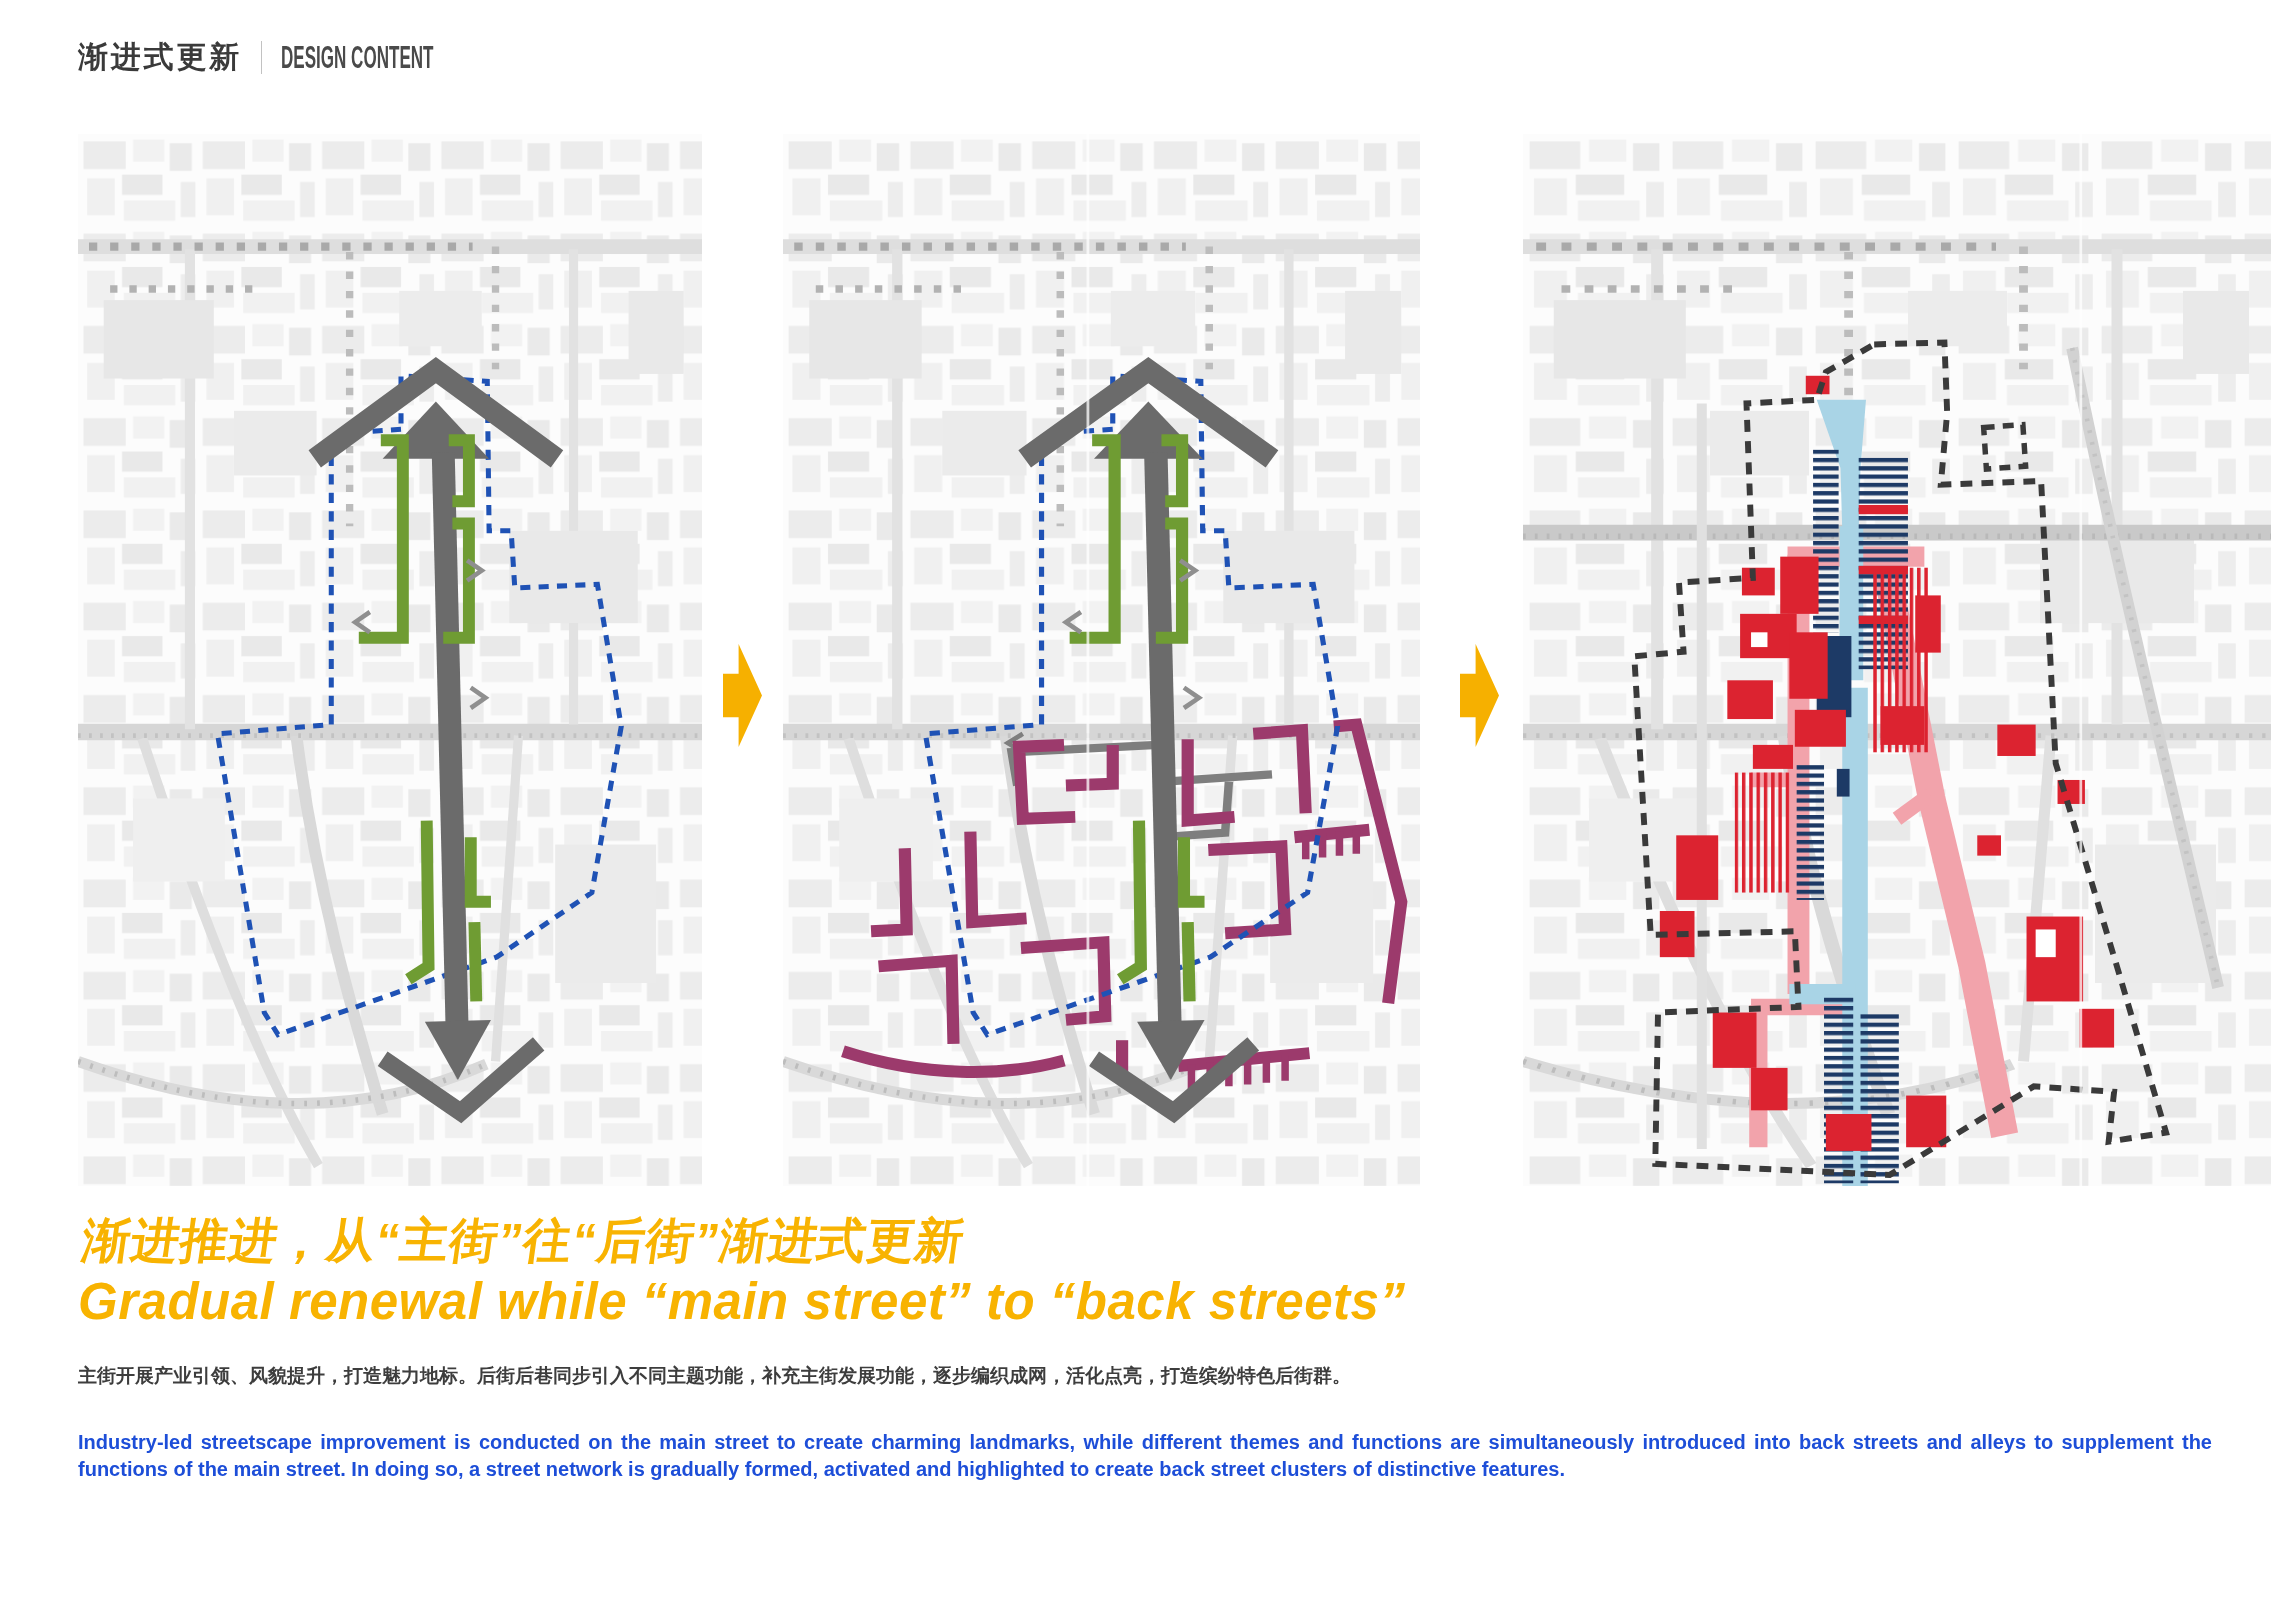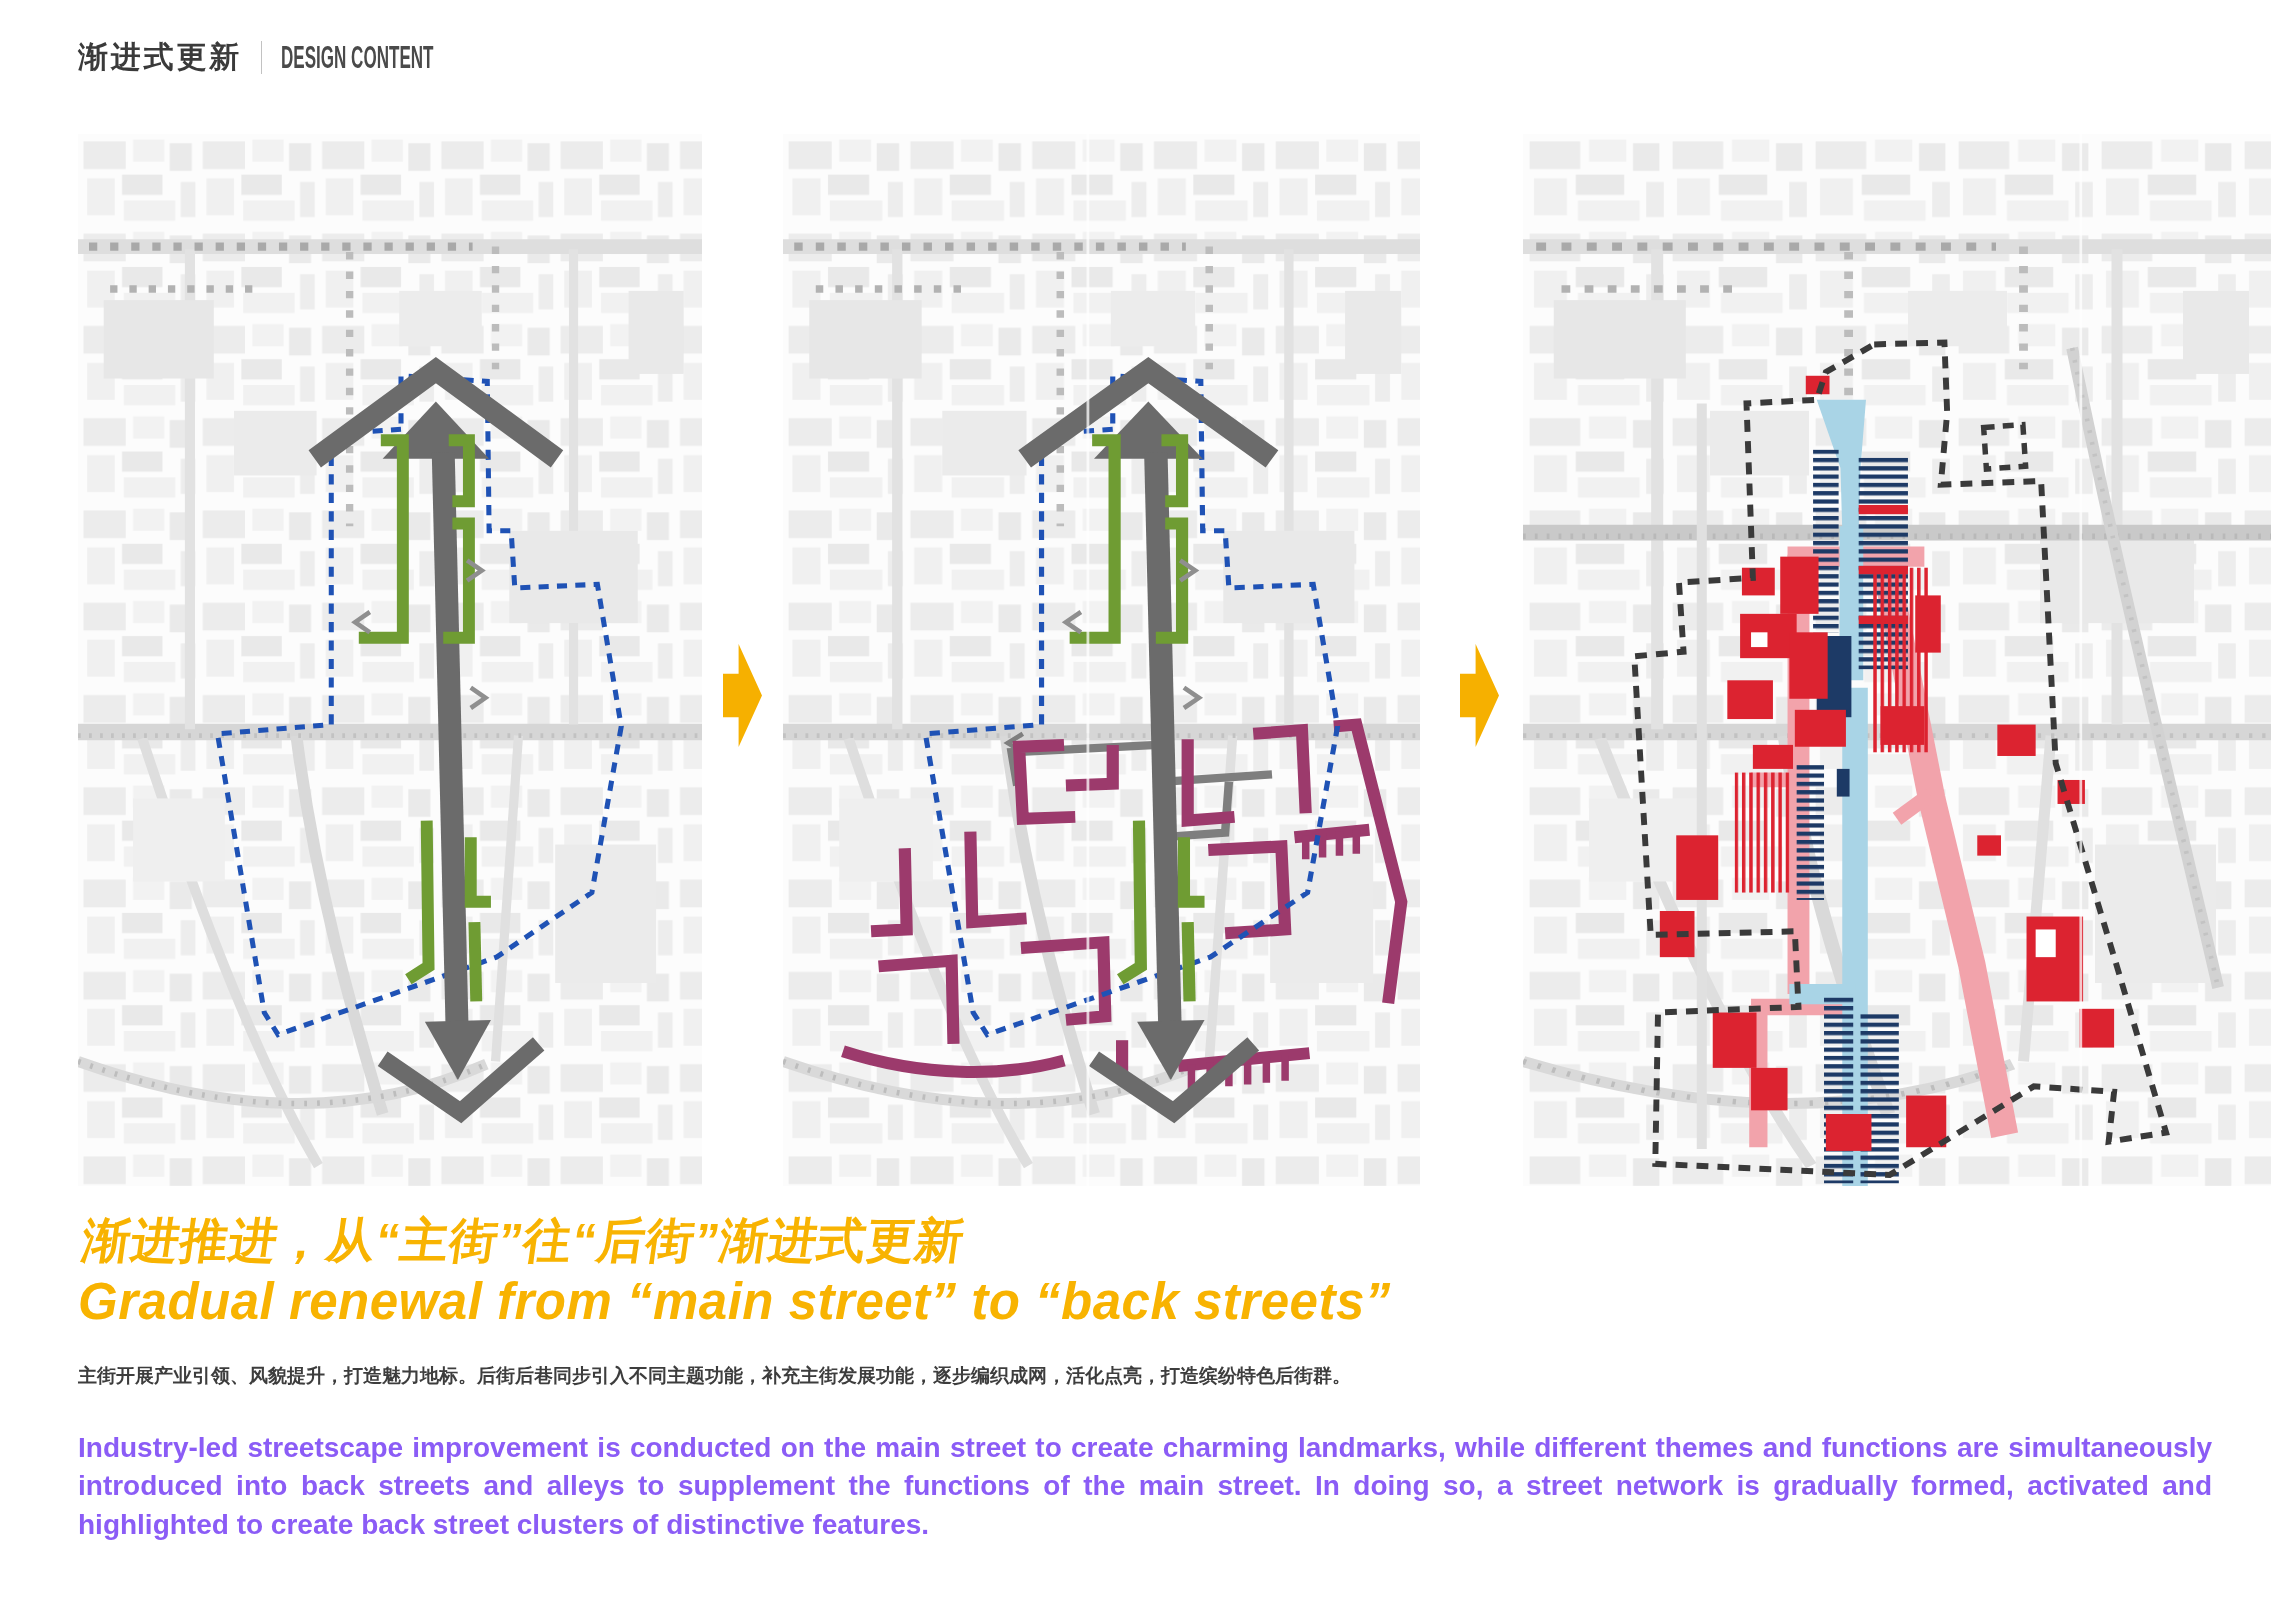--- a/index.html
+++ b/index.html
@@ -23,22 +23,22 @@
   #arrow1{left:723px;}
   #arrow2{left:1460px;}
   
   .title-zh{position:absolute;left:78px;top:1209px;font-size:48px;font-weight:900;
     color:#F8B301;transform:skewX(-8deg);transform-origin:left bottom;white-space:nowrap;letter-spacing:0.9px;}
   .title-en{position:absolute;left:78px;top:1272px;font-size:51px;font-weight:800;font-style:italic;
     color:#F8B301;white-space:nowrap;letter-spacing:0.5px;}
   
   .body-zh{position:absolute;left:78px;top:1364px;width:2134px;font-size:19px;font-weight:700;
     color:#3d3d3d;text-align:justify;line-height:1.3;font-family:Liberation Serif, serif;}
-  .body-en{position:absolute;left:78px;top:1429px;width:2134px;font-size:28px;font-weight:700;
-    color:#8b5cf6;text-align:justify;line-height:1.37;}
+  .body-en{position:absolute;left:78px;top:1429px;width:2134px;font-size:20px;font-weight:700;
+    color:#1d4ed8;text-align:justify;line-height:1.37;}
   svg{display:block;}
 </style>
 </head>
 <body>
 
 <svg width="0" height="0" style="position:absolute" aria-hidden="true">
   <defs>
     <pattern id="pf" width="130" height="100" patternUnits="userSpaceOnUse">
       <rect x="6" y="8" width="46" height="30" fill="#ececec"></rect>
       <rect x="60" y="6" width="34" height="24" fill="#f2f2f2"></rect>
@@ -218,17 +218,17 @@
     <rect x="420" y="1042" width="44" height="56"></rect>
     <rect x="562" y="862" width="22" height="30" fill="#ffffff"></rect>
     <rect x="250" y="540" width="18" height="16" fill="#ffffff"></rect>
   </g>
   <path d="M385,228 L462,226 L465,302 L458,380 L568,376 L584,682 L652,905 L705,1082 L642,1092 L648,1038 L560,1032 L402,1128 L145,1116 L148,952 L302,946 L298,864 L140,868 L122,566 L176,561 L171,486 L252,481 L245,292 L322,288 L332,258 Z" fill="none" stroke="#3a3a3a" stroke-width="6.5" stroke-dasharray="13 10"></path>
   <path d="M505,318 L548,315 L551,360 L508,363 Z" fill="none" stroke="#3a3a3a" stroke-width="6" stroke-dasharray="12 9"></path>
   <rect x="610" y="0" width="3" height="1140" fill="#ffffff" opacity="0.75"></rect>
 </svg>
 
 <div class="title-zh">渐进推进，从“主街”往“后街”渐进式更新</div>
-<div class="title-en">Gradual renewal from “main street” to “back streets”</div>
+<div class="title-en">Gradual renewal while “main street” to “back streets”</div>
 
 <div class="body-zh">主街开展产业引领、风貌提升，打造魅力地标。后街后巷同步引入不同主题功能，补充主街发展功能，逐步编织成网，活化点亮，打造缤纷特色后街群。</div>
 <div class="body-en">Industry-led streetscape improvement is conducted on the main street to create charming landmarks, while different themes and functions are simultaneously introduced into back streets and alleys to supplement the functions of the main street. In doing so, a street network is gradually formed, activated and highlighted to create back street clusters of distinctive features.</div>
 
 
 </body></html>

